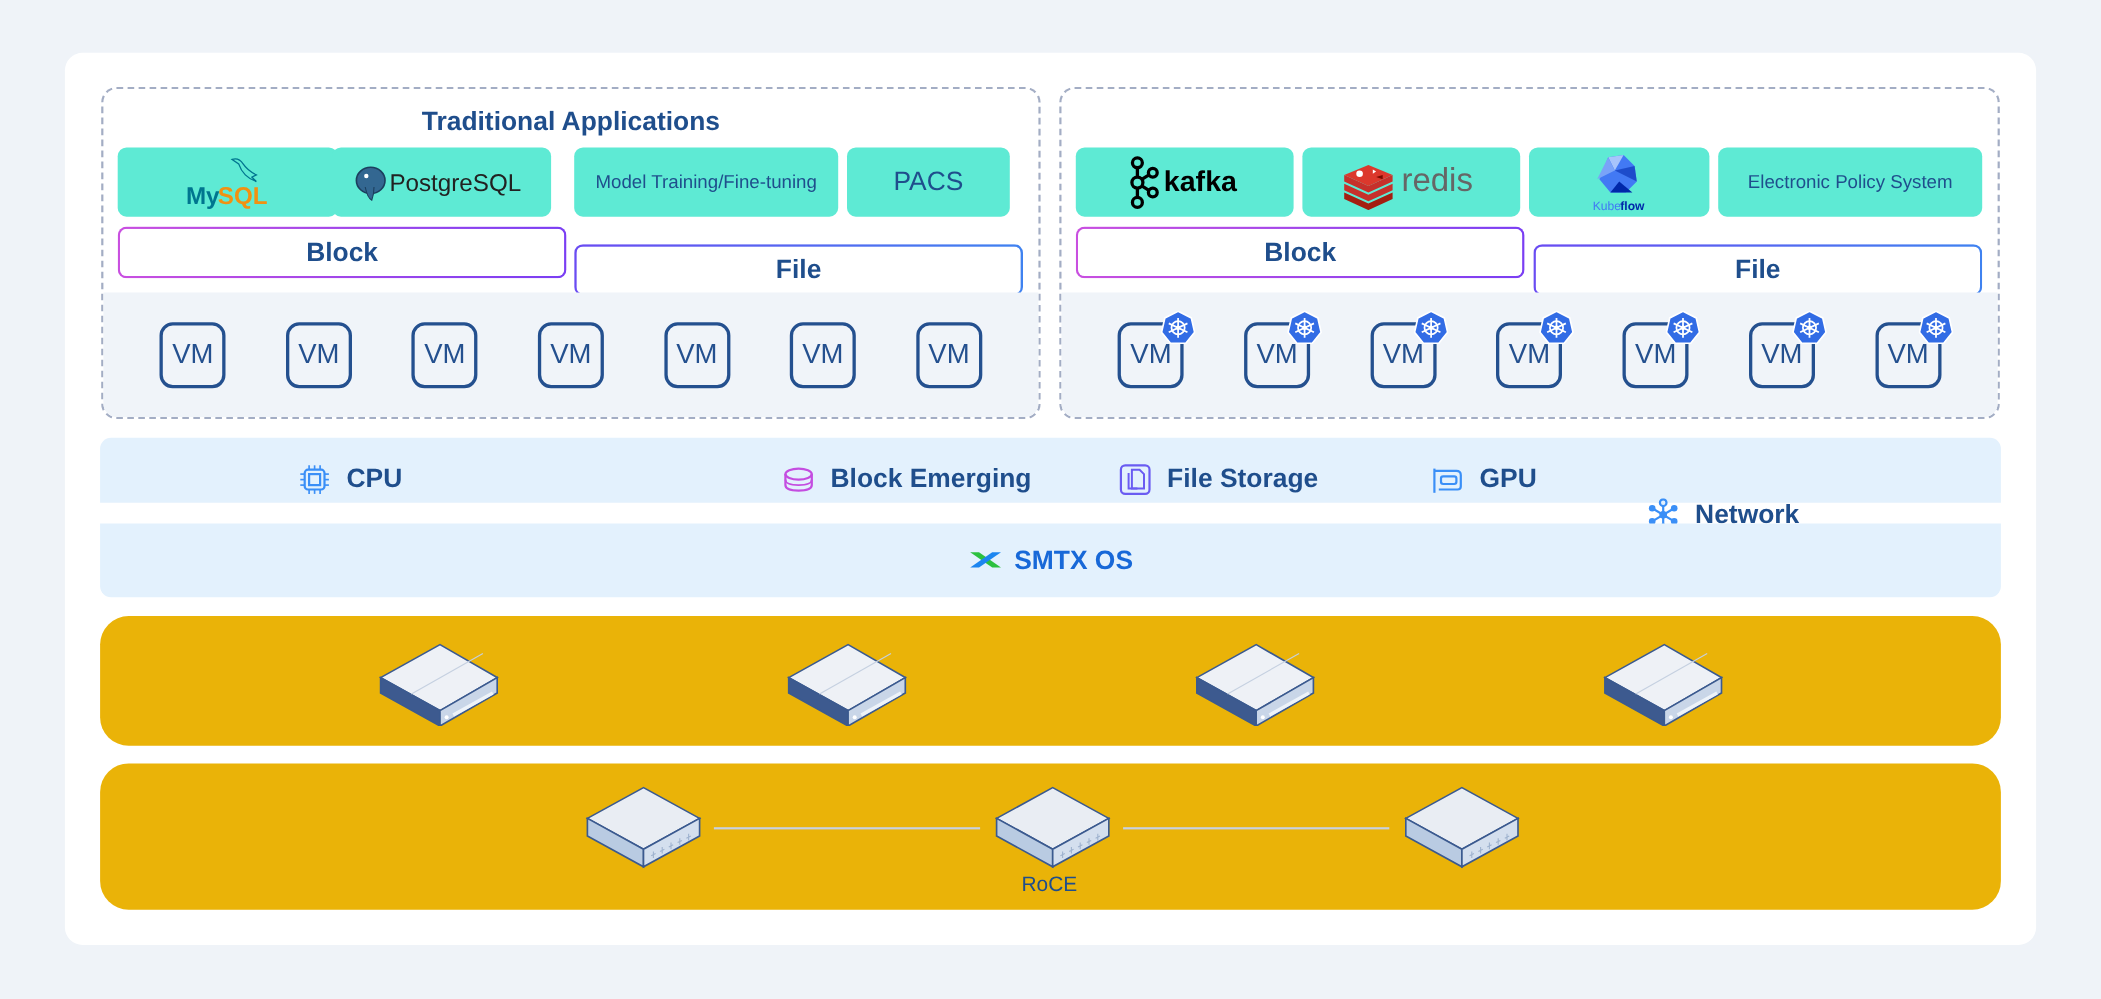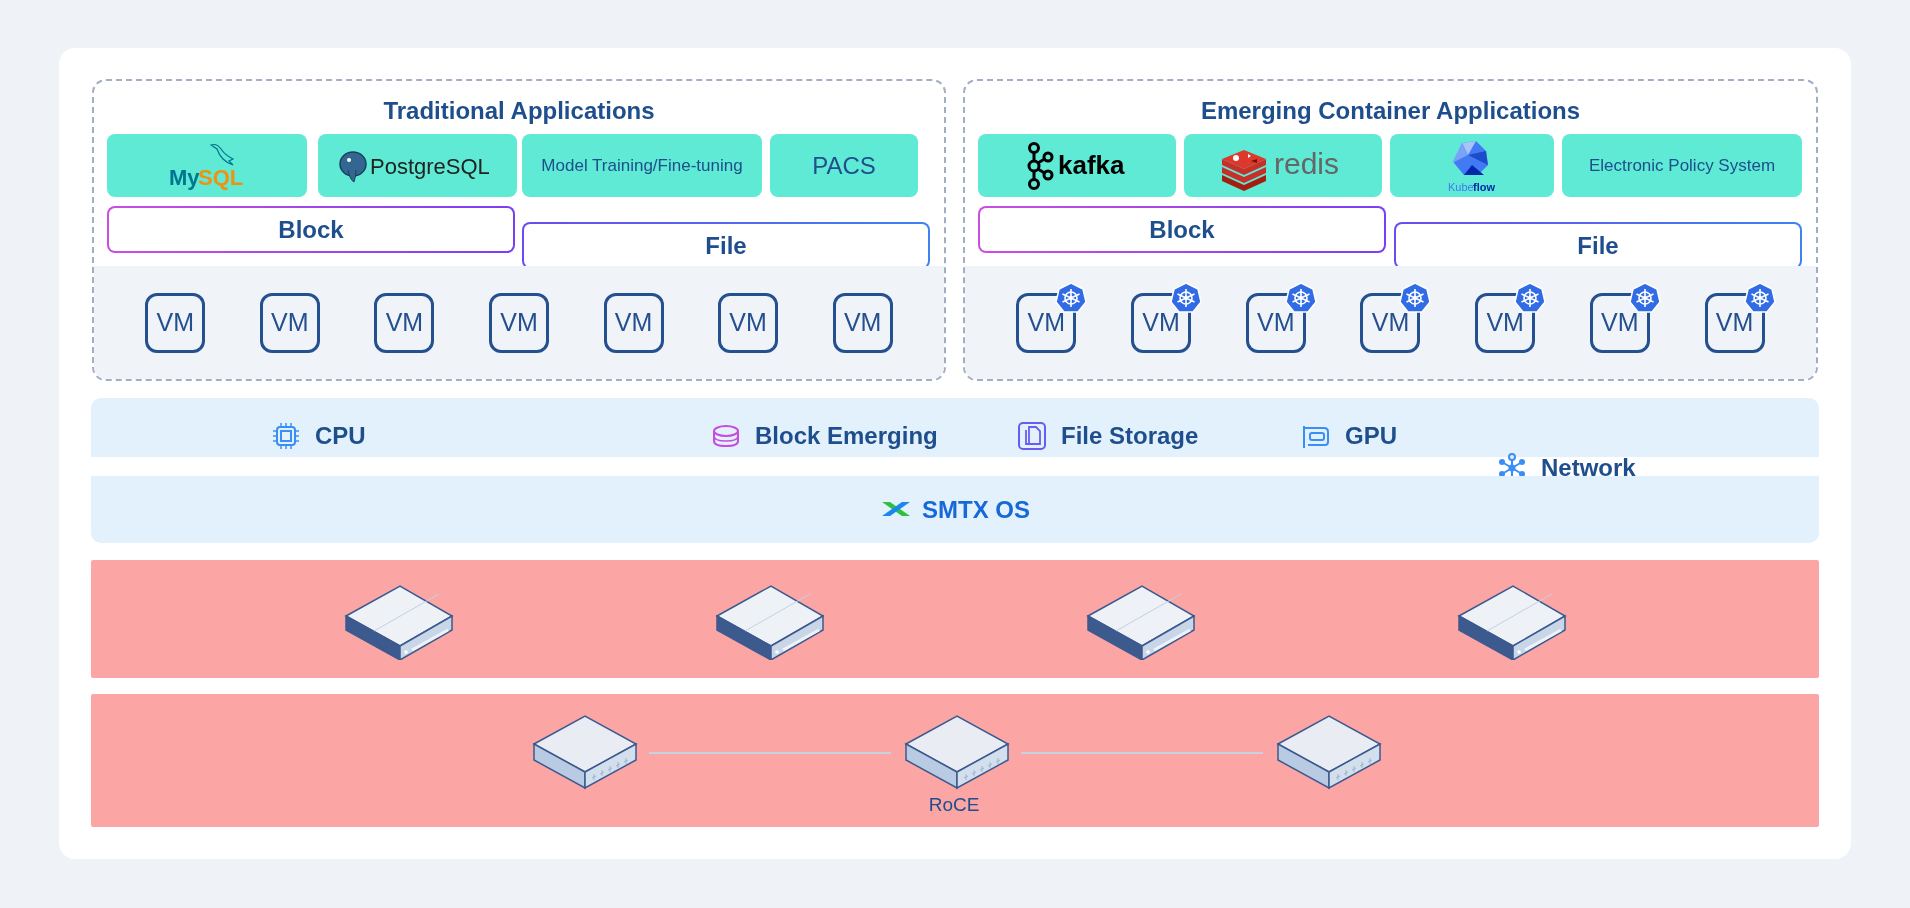--- a/index.html
+++ b/index.html
@@ -19,21 +19,21 @@
   .storage.block { border: none; background: linear-gradient(#fff,#fff) padding-box, linear-gradient(90deg, #c94fe0, #7a3ef3) border-box; border: 2px solid transparent; }
   .storage.file { border: none; background: linear-gradient(#fff,#fff) padding-box, linear-gradient(90deg, #6a4cf2, #3f82f0) border-box; border: 2px solid transparent; margin-top: 16px; }
   .vm { position: relative; width: 60px; height: 60px; border: 3px solid #24508f; border-radius: 12px; display: flex; align-items: center; justify-content: center; font-size: 25px; color: #24508f; background: transparent; }
   .k8s { position: absolute; right: -14px; top: -14px; width: 32px; height: 32px; }
   .strip { position: absolute; left: 91px; width: 1728px; background: #e3f1fd; }
   .strip.res { top: 398px; height: 59px; border-radius: 10px 10px 0 0; }
   .strip.os { top: 476px; height: 67px; border-radius: 0 0 10px 10px; display: flex; align-items: center; justify-content: center; }
   .res-item { position: absolute; top: 0; height: 76px; display: flex; align-items: center; gap: 14px; font-size: 24px; font-weight: bold; color: #1f4e8c; }
   .res-item svg { width: 30px; height: 30px; }
   .os-label { font-size: 24px; font-weight: bold; color: #1768d8; margin-left: 10px; }
-  .panel { position: absolute; left: 91px; width: 1728px; background: #fca5a5; border-radius: 2px; }
+  .panel { position: absolute; left: 91px; width: 1728px; background: #eab308; border-radius: 26px; }
   .panel.servers { top: 560px; height: 118px; }
   .panel.switches { top: 694px; height: 133px; }
   .server { position: absolute; top: 18px; width: 110px; height: 82px; }
   .switch { position: absolute; top: 20px; width: 106px; height: 78px; }
   .link { position: absolute; top: 58px; height: 2px; background: #c8d1e0; }
   .roce { position: absolute; top: 100px; width: 100px; text-align: center; font-size: 19px; color: #1f4e8c; }
 </style>
 </head>
 <body>
 
@@ -43,21 +43,21 @@
   <div class="group-title">Traditional Applications</div>
 
   <div class="tile" style="left:13px;width:200px;">
     <svg width="80" height="50" viewBox="0 0 80 50">
       <path d="M44 4 q6 -2 10 4 q4 6 12 10 l-4 2 l4 4 q-6 -2 -10 -6 q-4 -4 -6 -10 z" fill="none" stroke="#00758f" stroke-width="1.2"></path>
       <text x="2" y="44" font-family="Liberation Sans, sans-serif" font-weight="bold" font-size="22" fill="#00758f">My</text>
       <text x="31" y="44" font-family="Liberation Sans, sans-serif" font-weight="bold" font-size="22" fill="#f29111">SQL</text>
     </svg>
   </div>
 
-  <div class="tile" style="left:224px;width:199px;">
+  <div class="tile" style="left:208px;width:199px;">
     <svg width="160" height="40" viewBox="0 0 160 40">
       <ellipse cx="15" cy="18" rx="13" ry="12" fill="#336791" stroke="#1c3f5e" stroke-width="1.5"></ellipse>
       <path d="M10 24 q2 10 6 12 q2 -6 2 -12" fill="#336791" stroke="#1c3f5e" stroke-width="1"></path>
       <circle cx="11" cy="14" r="2" fill="#fff"></circle>
       <text x="32" y="28" font-family="Liberation Sans, sans-serif" font-size="22" fill="#222">PostgreSQL</text>
     </svg>
   </div>
 
   <div class="tile" style="left:428px;width:240px;">
     <span class="txt">Model Training/Fine-tuning</span>
@@ -89,21 +89,20 @@
       <div class="vm">
         <span>VM</span>
       </div>
       <div class="vm">
         <span>VM</span>
       </div>
     </div>
 </div>
 
 <div class="group right">
-  <div class="group-title">Emerging Container Applications</div>
 
   <div class="tile" style="left:13px;width:198px;">
     <svg width="110" height="50" viewBox="0 0 110 50">
       <g fill="none" stroke="#000" stroke-width="3">
         <circle cx="12" cy="7" r="4.5"></circle>
         <circle cx="12" cy="25" r="5"></circle>
         <circle cx="12" cy="43" r="4.5"></circle>
         <circle cx="26" cy="16" r="4"></circle>
         <circle cx="26" cy="34" r="4"></circle>
         <line x1="12" y1="11.5" x2="12" y2="20"></line>

